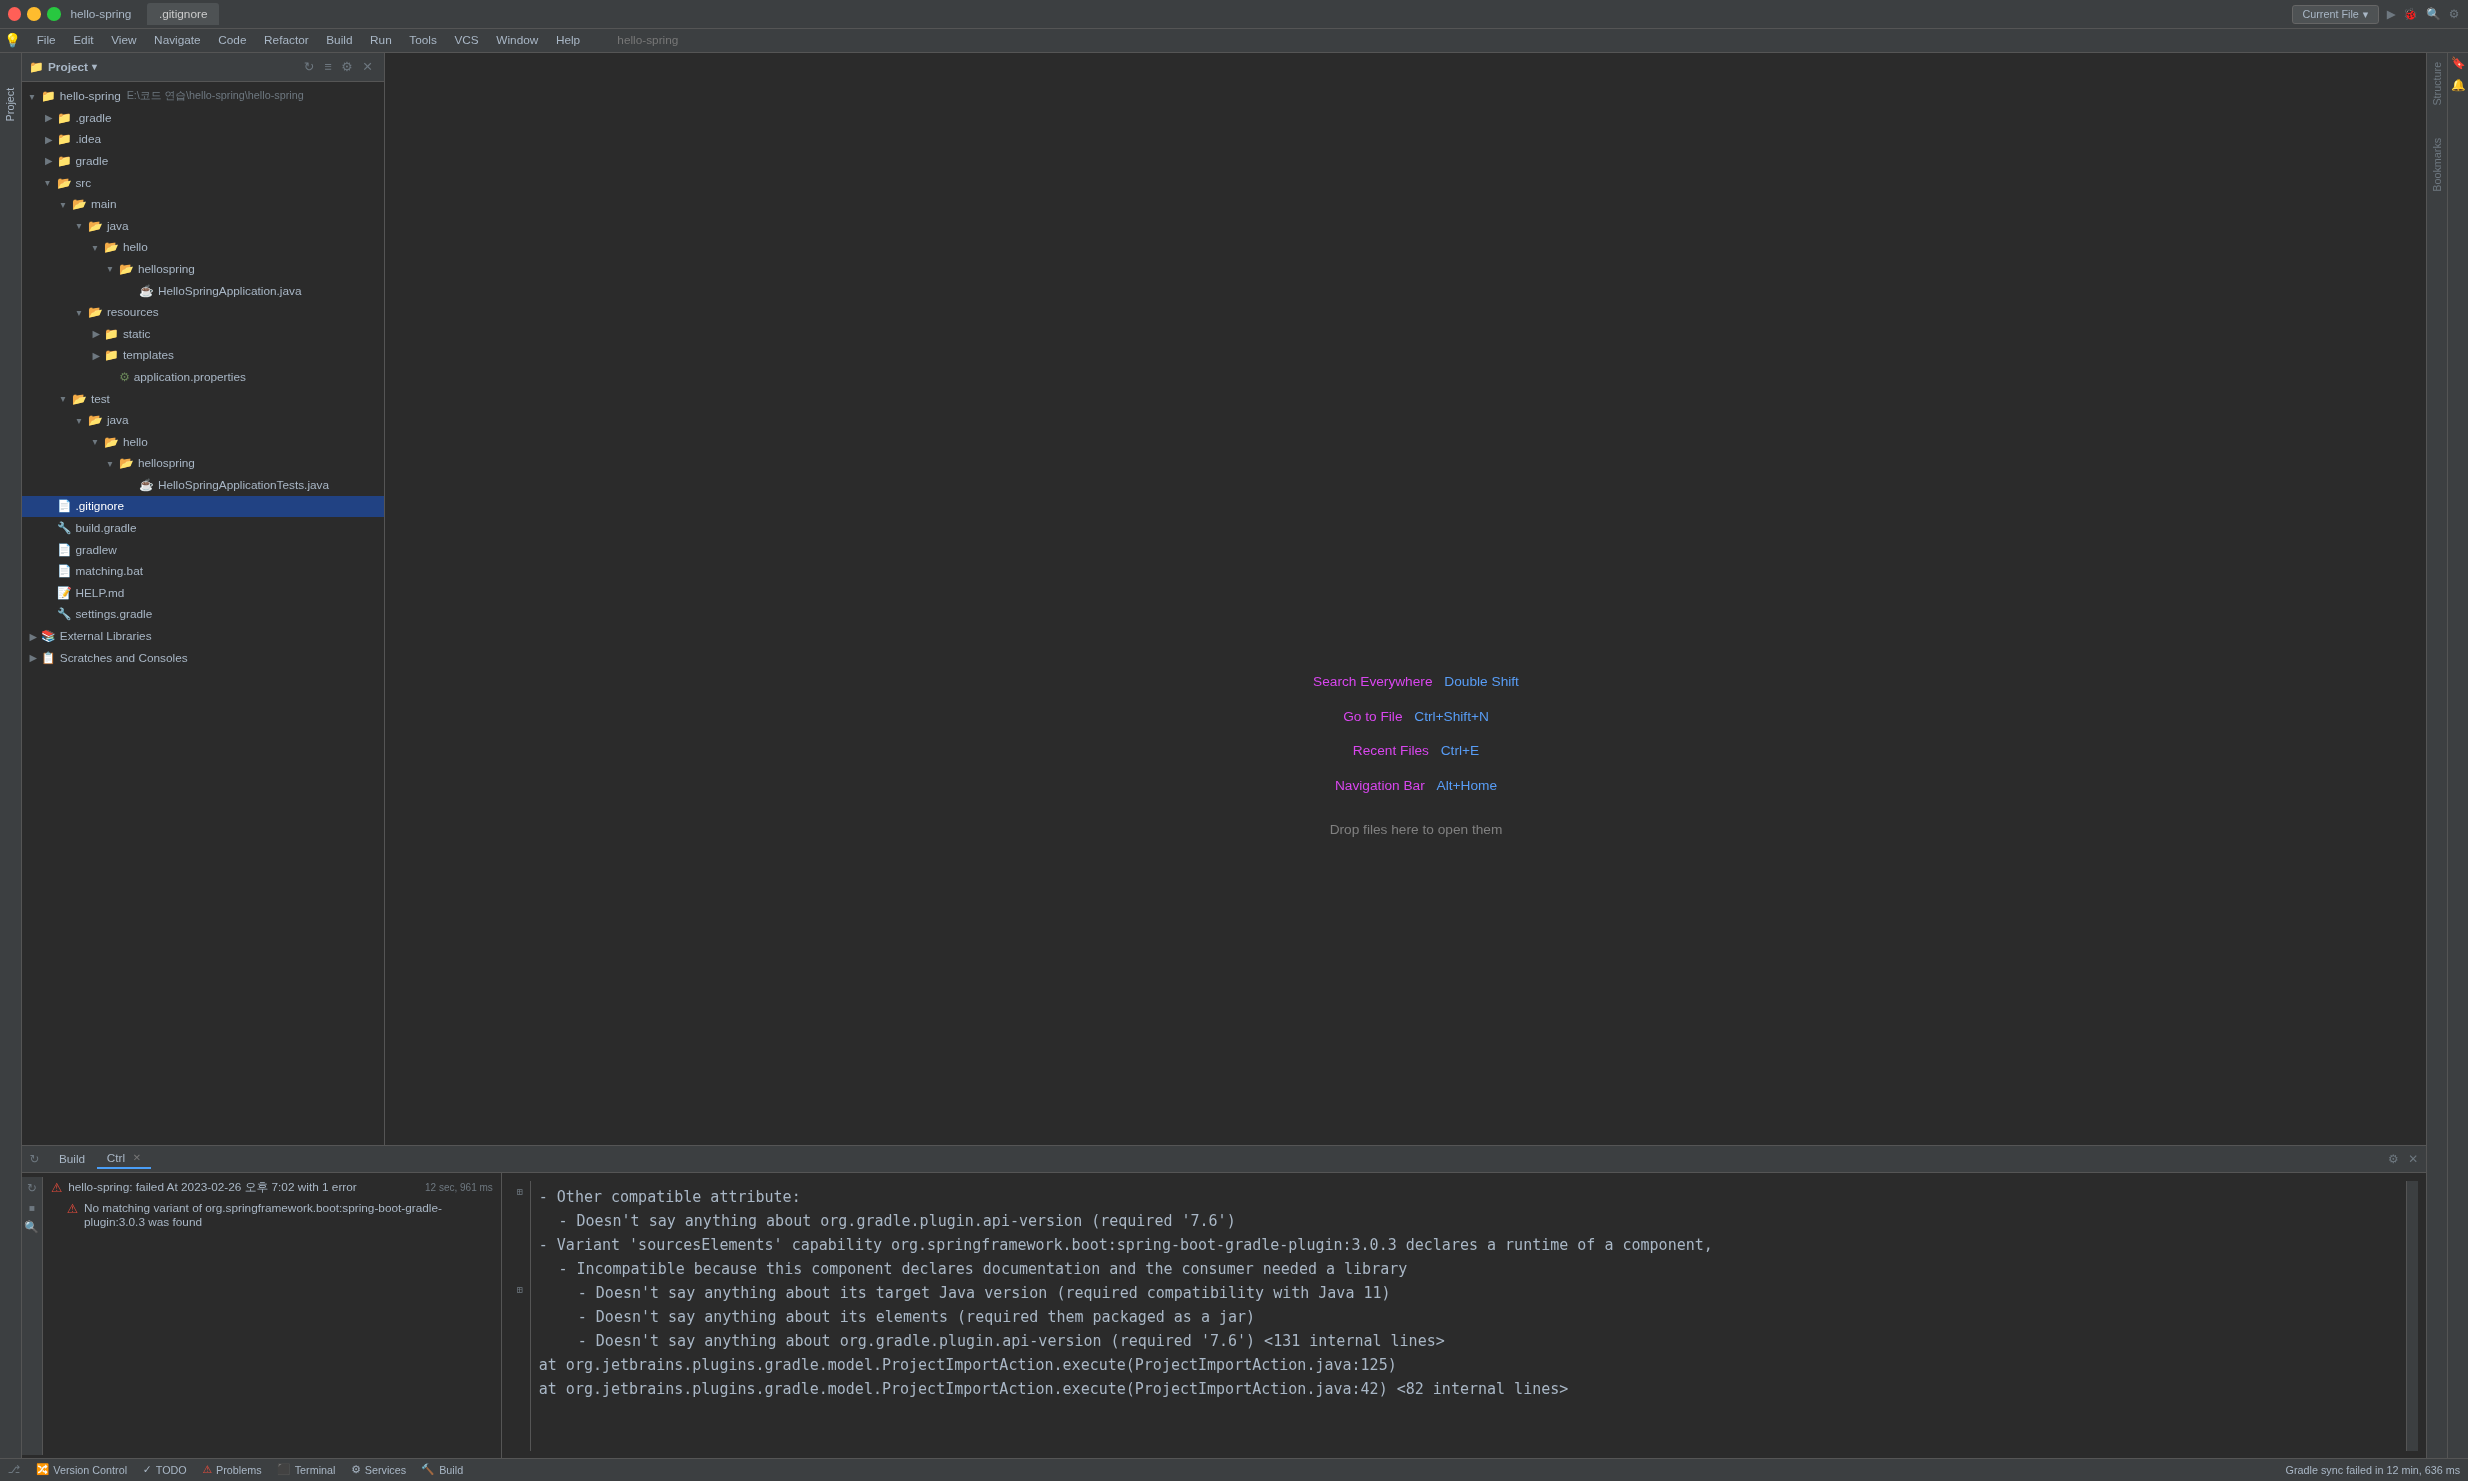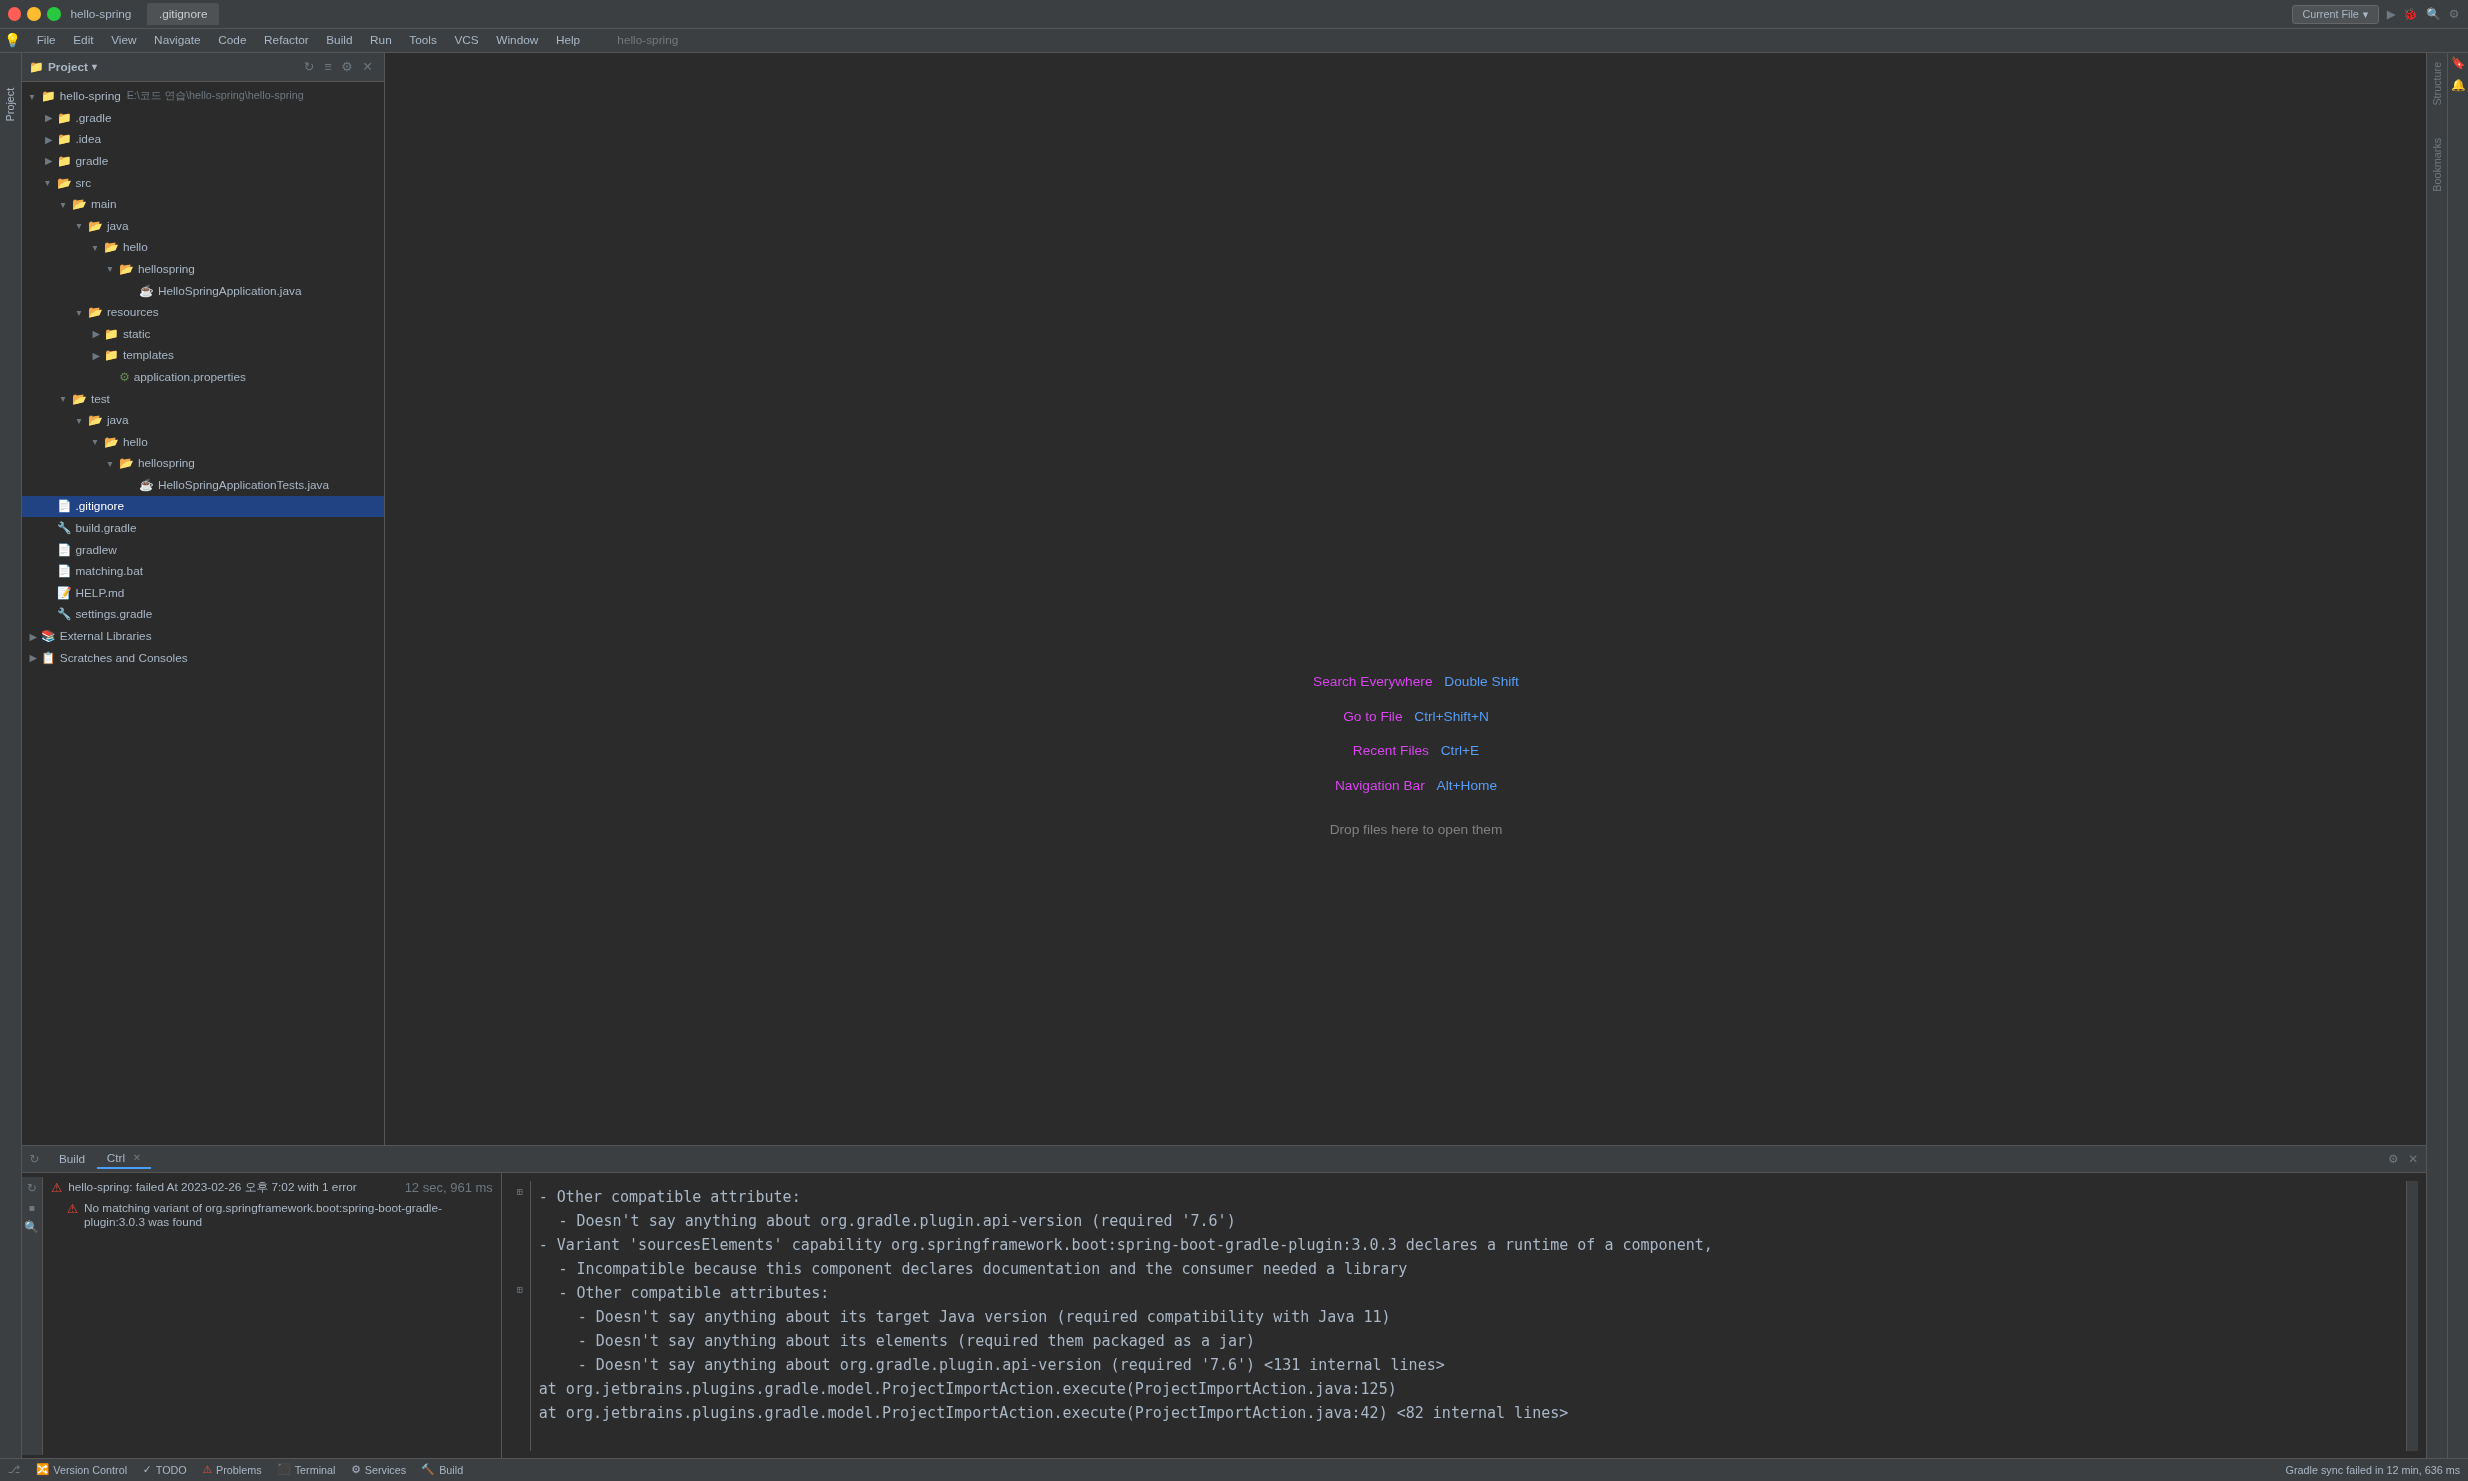--- a/index.html
+++ b/index.html
@@ -224,21 +224,21 @@
     .build-item {
       display: flex;
       align-items: flex-start;
       padding: 2.9px 7.8px;
       font-size: 11.8px;
       gap: 5.9px;
       cursor: pointer;
     }
     .error-icon { color: #e74c3c; font-size: 12.7px; }
     .build-item-text { color: #a9b7c6; flex: 1; }
-    .build-time { color: #6e7880; font-size: 13px; }
+    .build-time { color: #6e7880; font-size: 10px; }
     #build-right {
       flex: 1;
       overflow-y: auto;
       padding: 7.8px;
       font-family: 'Consolas', monospace;
       font-size: 10.8px;
       color: #a9b7c6;
       line-height: 1.5;
     }
     .build-normal-line { color: #a9b7c6; }
@@ -626,21 +626,20 @@
           <div style="width:21.6px;border-right:1px solid #555;display:flex;flex-direction:column;align-items:center;padding:3.9px 0;gap:5.9px;">
             <span style="color:#6e7880;cursor:pointer;font-size:9.8px;">⊞</span>
             <span style="color:#6e7880;cursor:pointer;font-size:9.8px;margin-top:78px;">⊞</span>
           </div>
 
           <div style="flex:1;overflow-x:auto;padding:3.9px 7.8px;font-family:Consolas,monospace;font-size:15px;line-height:1.6;">
             <div class="build-normal-line">    - Other compatible attribute:</div>
             <div class="build-normal-line" style="padding-left:19.6px;">- Doesn't say anything about org.gradle.plugin.api-version (required '7.6')</div>
             <div class="build-normal-line">    - Variant 'sourcesElements' capability org.springframework.boot:spring-boot-gradle-plugin:3.0.3 declares a runtime of a component,</div>
             <div class="build-normal-line" style="padding-left:19.6px;">- Incompatible because this component declares documentation and the consumer needed a library</div>
-            <div class="build-normal-line" style="padding-left:19.6px;">- Other compatible attributes:</div>
             <div class="build-normal-line" style="padding-left:39px;">- Doesn't say anything about its target Java version (required compatibility with Java 11)</div>
             <div class="build-normal-line" style="padding-left:39px;">- Doesn't say anything about its elements (required them packaged as a jar)</div>
             <div class="build-normal-line" style="padding-left:39px;">- Doesn't say anything about org.gradle.plugin.api-version (required '7.6') &lt;131 internal lines&gt;</div>
             <div class="build-normal-line">    at org.jetbrains.plugins.gradle.model.ProjectImportAction.execute(ProjectImportAction.java:125)</div>
             <div class="build-normal-line">    at org.jetbrains.plugins.gradle.model.ProjectImportAction.execute(ProjectImportAction.java:42) &lt;82 internal lines&gt;</div>
           </div>
 
           <div style="width:11.8px;background:#3c3f41;border-left:1px solid #555;"></div>
         </div>
       </div>

